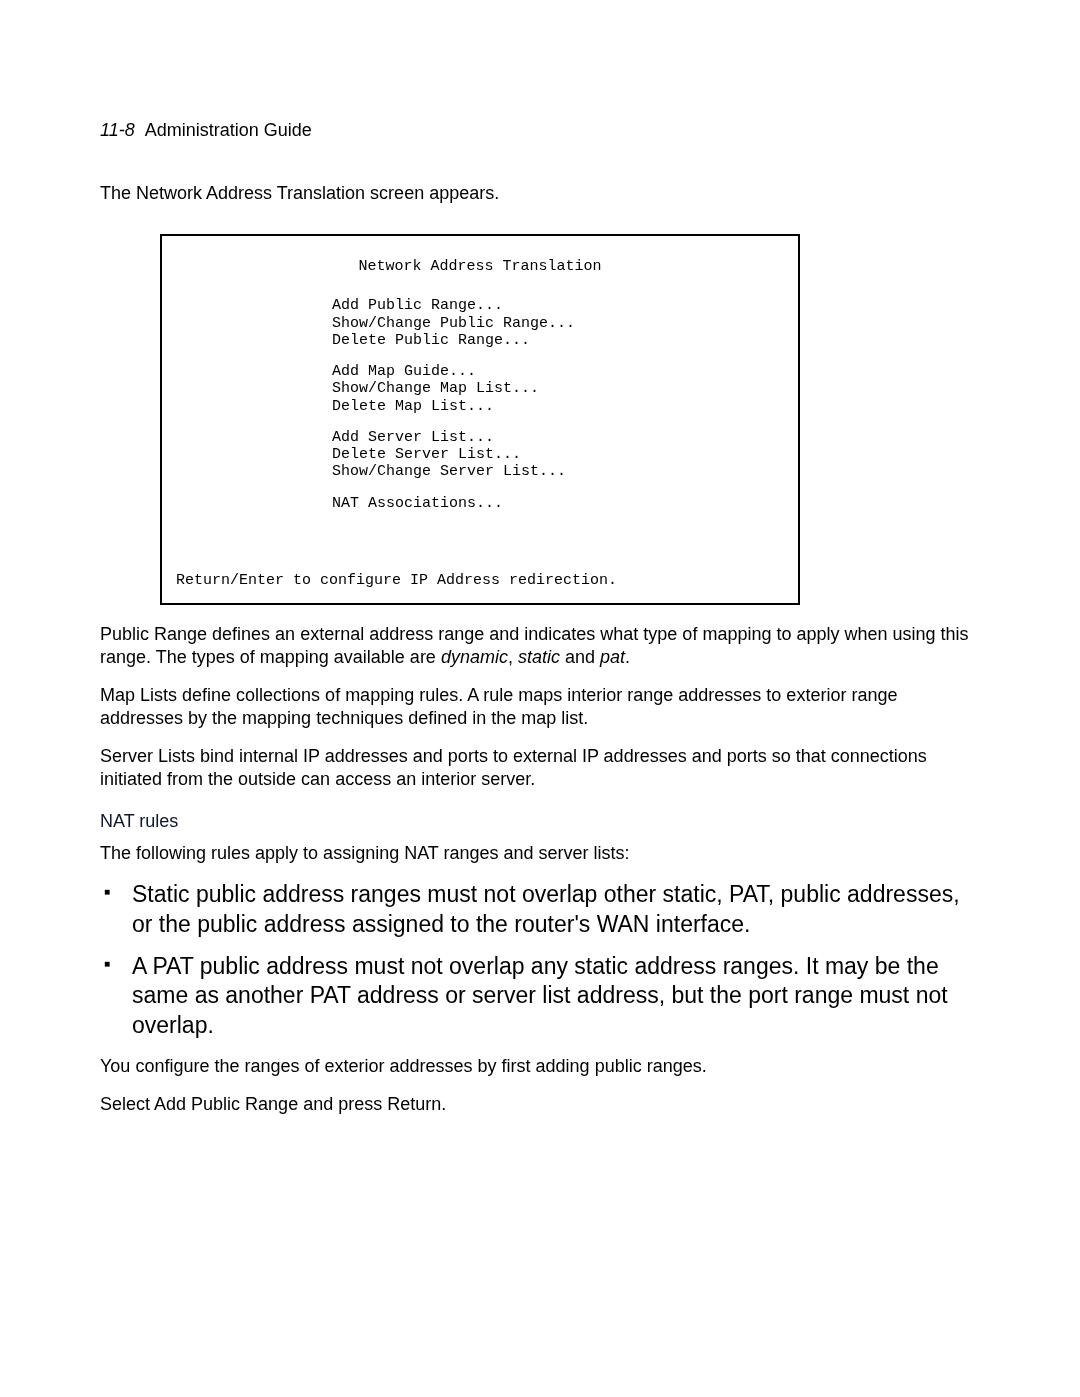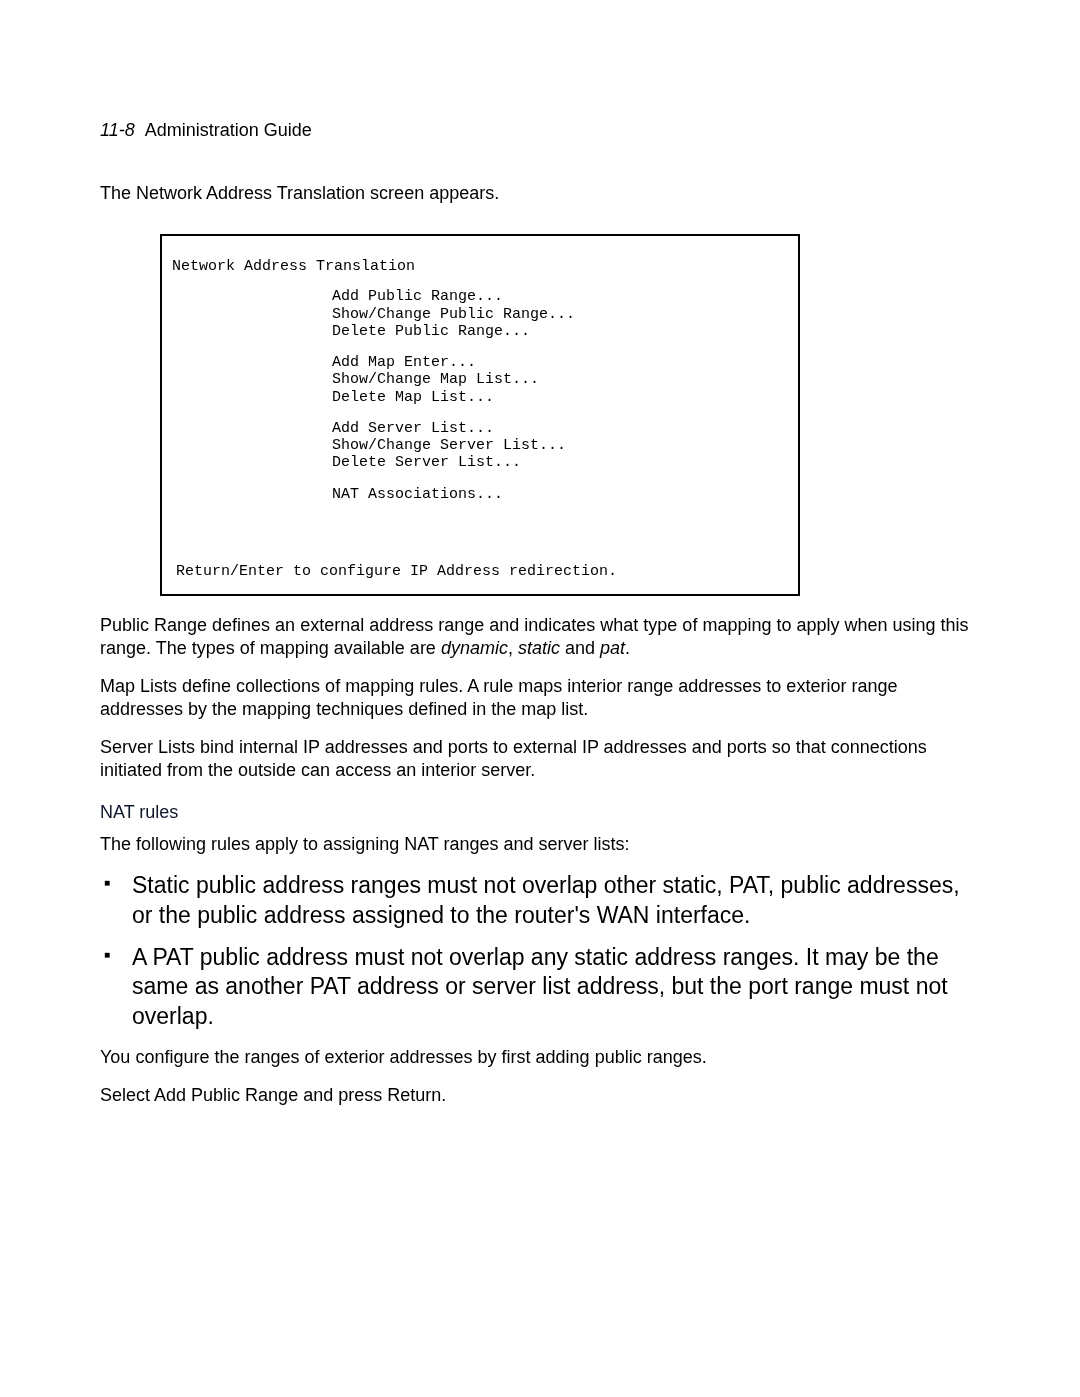--- a/index.html
+++ b/index.html
@@ -32,21 +32,22 @@
     margin-left: 60px;
     border: 2px solid #000000;
     box-sizing: border-box;
     padding: 22px 10px 14px 10px;
     font-family: "Courier New", Courier, monospace;
     font-size: 15px;
     line-height: 1.15;
     margin-bottom: 18px;
   }
   .term-title {
-    margin-bottom: 13px;
+    text-align: center;
+    margin-bottom: 22px;
   }
   .term-group {
     margin-left: 160px;
     margin-bottom: 14px;
   }
   .term-line {
     white-space: pre;
   }
   .term-footer {
     margin-top: 60px;
@@ -102,29 +103,29 @@
   <div class="terminal-box">
     <div class="term-title">Network Address Translation</div>
 
     <div class="term-group">
       <div class="term-line">Add Public Range...</div>
       <div class="term-line">Show/Change Public Range...</div>
       <div class="term-line">Delete Public Range...</div>
     </div>
 
     <div class="term-group">
-      <div class="term-line">Add Map Enter...</div>
+      <div class="term-line">Add Map Guide...</div>
       <div class="term-line">Show/Change Map List...</div>
       <div class="term-line">Delete Map List...</div>
     </div>
 
     <div class="term-group">
       <div class="term-line">Add Server List...</div>
+      <div class="term-line">Delete Server List...</div>
       <div class="term-line">Show/Change Server List...</div>
-      <div class="term-line">Delete Server List...</div>
     </div>
 
     <div class="term-group">
       <div class="term-line">NAT Associations...</div>
     </div>
 
     <div class="term-footer">Return/Enter to configure IP Address redirection.</div>
   </div>
 
   <div class="para">

